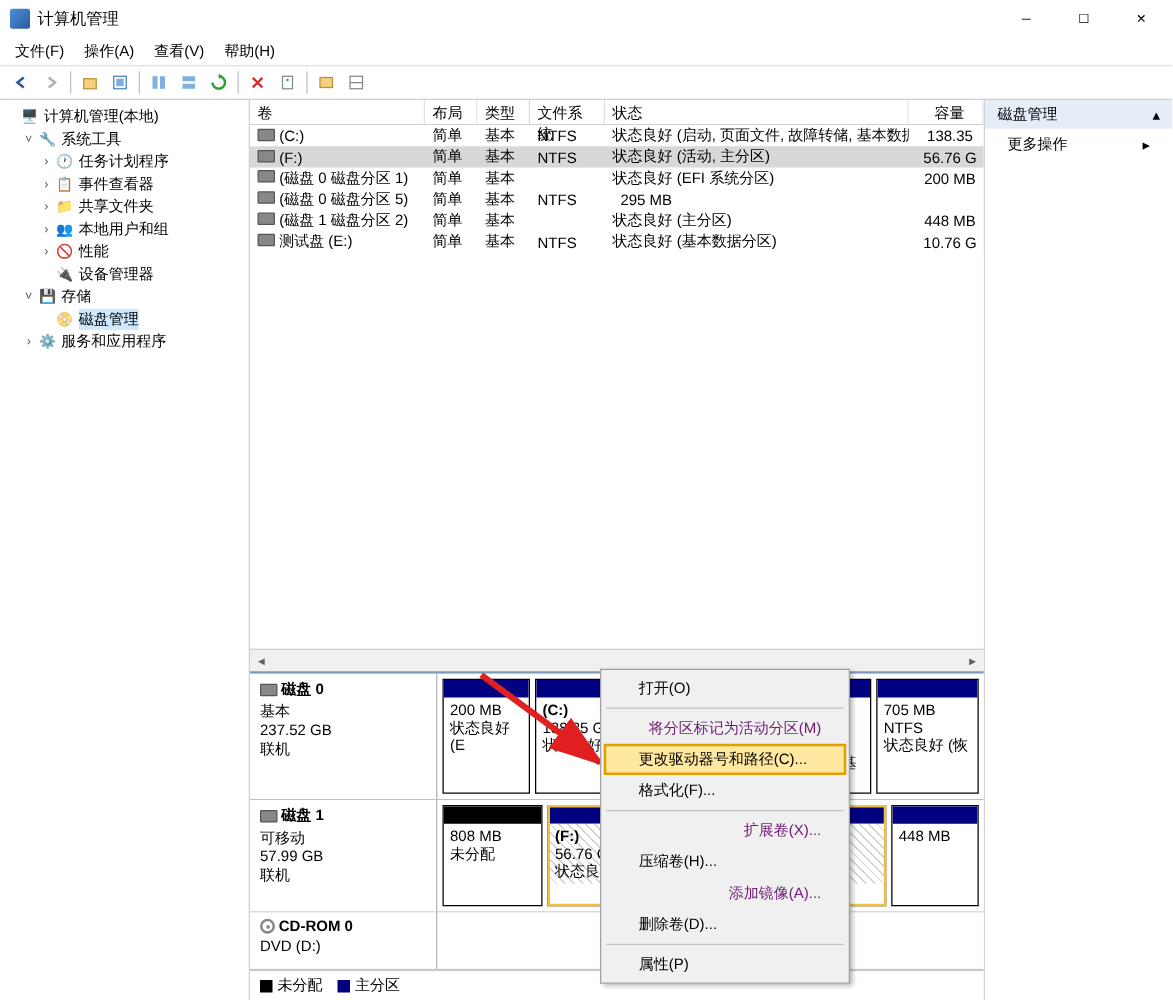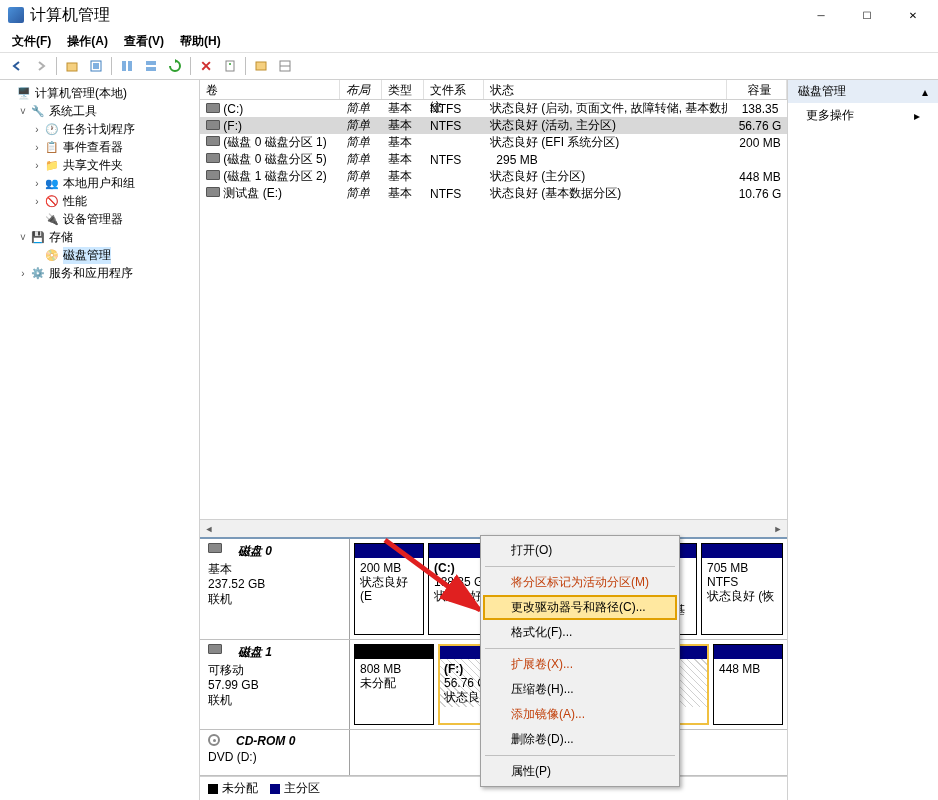--- a/index.html
+++ b/index.html
@@ -1,25 +1,25 @@
 <!DOCTYPE html>
 <html><head>
 <meta charset="utf-8">
 <style>
 * { box-sizing: border-box; margin: 0; padding: 0; font-family: "Microsoft YaHei", "Segoe UI", sans-serif; font-size: 12px; }
 body { background: #fff; width: 938px; height: 800px; overflow: hidden; position: relative; }
 
 .titlebar { height: 30px; display: flex; align-items: center; padding: 0 2px 0 8px; background: #fff; }
 .titlebar .app-icon { width: 16px; height: 16px; background: linear-gradient(135deg,#4a90d9,#2c5aa0); margin-right: 6px; border-radius: 2px; }
-.titlebar .title { flex: 1; font-size: 16px; }
+.titlebar .title { flex: 1; font-size: 13px; }
 .winbtns { display: flex; }
 .winbtn { width: 46px; height: 30px; display: flex; align-items: center; justify-content: center; font-family: "Segoe MDL2 Assets", sans-serif; font-size: 10px; }
 
 .menubar { height: 22px; display: flex; align-items: center; padding: 0 4px; }
-.menubar .mi { padding: 2px 8px; font-weight: bold; }
+.menubar .mi { padding: 2px 8px; }
 
 .toolbar { height: 28px; display: flex; align-items: center; padding: 2px 6px; border-top: 1px solid #e0e0e0; border-bottom: 1px solid #d0d0d0; gap: 2px; }
 .tbtn { width: 22px; height: 22px; display: flex; align-items: center; justify-content: center; border: 1px solid transparent; border-radius: 2px; }
 .tsep { width: 1px; height: 18px; background: #c0c0c0; margin: 0 2px; }
 
 .body3col { display: flex; height: calc(100% - 80px); }
 .col-left { width: 200px; border-right: 1px solid #d0d0d0; padding: 4px 2px; overflow: auto; }
 .col-mid { flex: 1; display: flex; flex-direction: column; border-right: 1px solid #d0d0d0; overflow:hidden;}
 .col-right { width: 150px; }
 
@@ -28,51 +28,51 @@
 .tree-item .ticon { width: 16px; height: 16px; margin-right: 3px; display:inline-flex; align-items:center; justify-content:center; font-size: 11px;}
 .tree-item.sel > .label { background: #cde8ff; }
 .ind0 { padding-left: 0; } .ind1 { padding-left: 14px; } .ind2 { padding-left: 28px; }
 
 .vol-header { display: flex; background: #fff; border-bottom: 1px solid #d0d0d0; height: 20px; }
 .vol-header .hc { border-right: 1px solid #e0e0e0; padding: 2px 6px; background: #fff; }
 .vol-list { flex: 0 0 auto; }
 .vol-row { display: flex; height: 17px; align-items: center; }
 .vol-row.sel { background: #d8d8d8; }
 .vol-row .hc { padding: 0 6px; white-space: nowrap; overflow: hidden; }
-.hc.c-vol{width:140px;} .hc.c-lay{width:42px;font-style:italic;} .hc.c-typ{width:42px;} .hc.c-fs{width:60px;} .hc.c-stat{flex:1;} .hc.c-cap{width:60px;text-align:center;padding-right:0;}
+.hc.c-vol{width:140px;} .hc.c-lay{width:42px;} .hc.c-typ{width:42px;} .hc.c-fs{width:60px;} .hc.c-stat{flex:1;} .hc.c-cap{width:60px;text-align:center;padding-right:0;}
 
 .scroll-strip{height:18px;background:#f0f0f0;display:flex;align-items:center;border-top:1px solid #d0d0d0;}
 .scroll-strip .arrow{width:18px;height:16px;display:flex;align-items:center;justify-content:center;color:#606060;font-size:9px;}
 .spacer-mid { flex:1; background:#fff; min-height:120px;}
 
 .disk-map { border-top: 2px solid #7a99b8; }
 .disk-row { display: flex; border-bottom: 1px solid #c0c0c0; min-height: 90px; }
 .disk-info { width: 150px; border-right: 1px solid #a0a0a0; padding: 4px 8px; background: #fff; }
-.disk-info .di-title{display:flex;align-items:flex-start;gap:16px;font-weight:bold;margin-bottom:2px;font-style:italic;}
+.disk-info .di-title{display:flex;align-items:center;gap:3px;font-weight:bold;margin-bottom:2px;}
 .disk-info .di-line{line-height:15px;}
 .disk-parts { flex: 1; display: flex; gap: 4px; padding: 4px; background: #fff; }
 .part { border: 1px solid #000; flex: 1; position: relative; overflow: hidden; }
 .part .stripe { height: 14px; }
 .stripe.blue { background: #000080; }
 .stripe.black { background: #000; }
 .part .pbody { padding: 3px 5px; font-size: 11px; line-height: 14px; }
 .part.hatched .pbody { background: repeating-linear-gradient(45deg,#fff,#fff 4px,#d0d0d0 4px,#d0d0d0 5px); }
 .part.sel{outline:2px solid #f0c040; outline-offset:-2px;}
 .part .ptitle{font-weight:bold;}
 
 .legend { padding: 3px 8px; display:flex; gap:12px; align-items:center; border-top:1px solid #d0d0d0;}
 .legend .sw{width:10px;height:10px;display:inline-block;margin-right:4px;vertical-align:middle;}
 
 .act-header { background: #f0f0f0; padding: 3px 8px; font-weight:bold; border-bottom:1px solid #d0d0d0;}
 .act-section { background: #e5edf7; padding: 3px 10px; display:flex; justify-content:space-between; align-items:center;}
 .act-item { padding: 4px 18px; display:flex; justify-content:space-between; align-items:center;}
 
 .ctxmenu { position: absolute; background: #f0f0f0; border: 1px solid #a0a0a0; box-shadow: 2px 2px 4px rgba(0,0,0,.3); padding: 2px; z-index: 100; width: 200px; }
 .ctxmenu .ci { padding: 4px 20px 4px 28px; white-space: nowrap; }
-.ctxmenu .ci.disabled { color: #c2410c; }
+.ctxmenu .ci.disabled { color: #701a75; text-align: right; }
 .ctxmenu .ci.hl { background: #ffe8a0; outline: 2px solid #e0a000; outline-offset: -2px; }
 .ctxmenu .csep { height: 1px; background: #c0c0c0; margin: 3px 2px; }
 
 .red-arrow { position: absolute; z-index: 99; pointer-events:none; }
 
 .disk-icon{width:14px;height:10px;background:#888;border:1px solid #555;border-radius:1px;position:relative;display:inline-block;}
 .cd-icon{width:12px;height:12px;border:2px solid #888;border-radius:50%;display:inline-block;position:relative;}
 .cd-icon::after{content:'';position:absolute;width:3px;height:3px;background:#888;border-radius:50%;top:2.5px;left:2.5px;}
 </style>
 </head>

